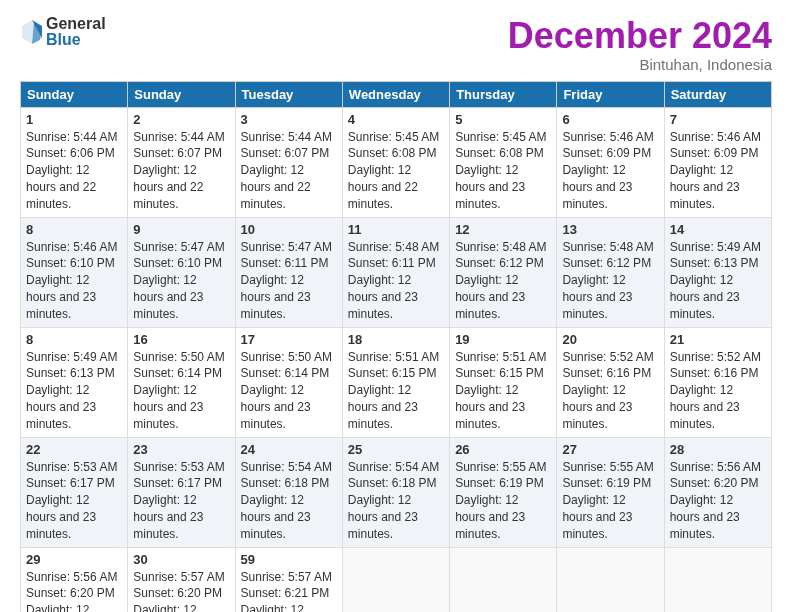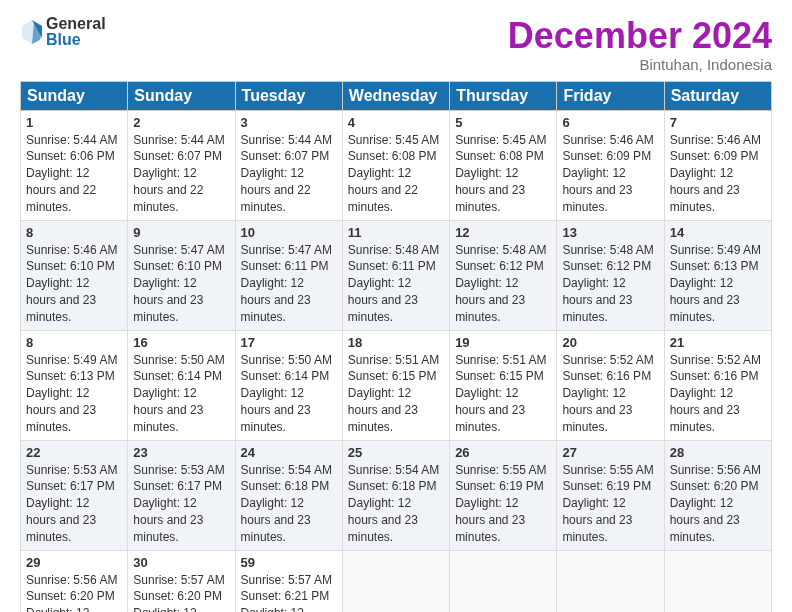--- a/index.html
+++ b/index.html
@@ -65,21 +65,21 @@
       flex: 1;
       border-collapse: collapse;
       width: 100%;
       table-layout: fixed;
     }
     .calendar th {
       background-color: #1a6fad;
       color: #fff;
       text-align: left;
       padding: 5px 6px;
-      font-size: 16px;
+      font-size: 13px;
       font-weight: bold;
       border: 1px solid #ccc;
     }
     .calendar td {
       vertical-align: top;
       padding: 4px 5px;
       font-size: 10px;
       color: #333;
       border: 1px solid #ddd;
       height: 78px;

